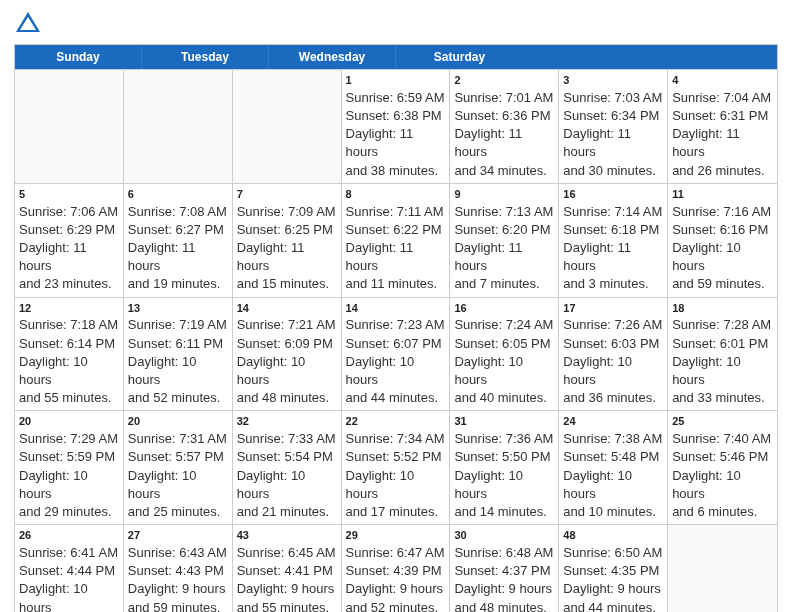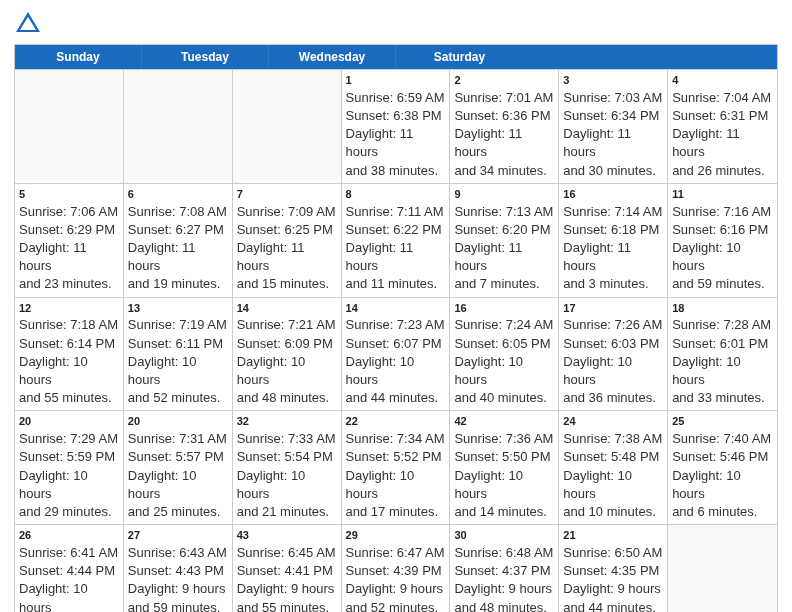--- a/index.html
+++ b/index.html
@@ -229,21 +229,21 @@
           </div>
           <div class="cal-cell">
             <span class="day-num">32</span>
             <div class="cell-text">Sunrise: 7:33 AM<br>Sunset: 5:54 PM<br>Daylight: 10 hours<br>and 21 minutes.</div>
           </div>
           <div class="cal-cell">
             <span class="day-num">22</span>
             <div class="cell-text">Sunrise: 7:34 AM<br>Sunset: 5:52 PM<br>Daylight: 10 hours<br>and 17 minutes.</div>
           </div>
           <div class="cal-cell">
-            <span class="day-num">42</span>
+            <span class="day-num">31</span>
             <div class="cell-text">Sunrise: 7:36 AM<br>Sunset: 5:50 PM<br>Daylight: 10 hours<br>and 14 minutes.</div>
           </div>
           <div class="cal-cell">
             <span class="day-num">24</span>
             <div class="cell-text">Sunrise: 7:38 AM<br>Sunset: 5:48 PM<br>Daylight: 10 hours<br>and 10 minutes.</div>
           </div>
           <div class="cal-cell">
             <span class="day-num">25</span>
             <div class="cell-text">Sunrise: 7:40 AM<br>Sunset: 5:46 PM<br>Daylight: 10 hours<br>and 6 minutes.</div>
           </div>
@@ -263,20 +263,20 @@
           </div>
           <div class="cal-cell">
             <span class="day-num">29</span>
             <div class="cell-text">Sunrise: 6:47 AM<br>Sunset: 4:39 PM<br>Daylight: 9 hours<br>and 52 minutes.</div>
           </div>
           <div class="cal-cell">
             <span class="day-num">30</span>
             <div class="cell-text">Sunrise: 6:48 AM<br>Sunset: 4:37 PM<br>Daylight: 9 hours<br>and 48 minutes.</div>
           </div>
           <div class="cal-cell">
-            <span class="day-num">21</span>
+            <span class="day-num">48</span>
             <div class="cell-text">Sunrise: 6:50 AM<br>Sunset: 4:35 PM<br>Daylight: 9 hours<br>and 44 minutes.</div>
           </div>
           <div class="cal-cell empty"></div>
         </div>
       </div>
   </div>
 </div>
 
 </body></html>

